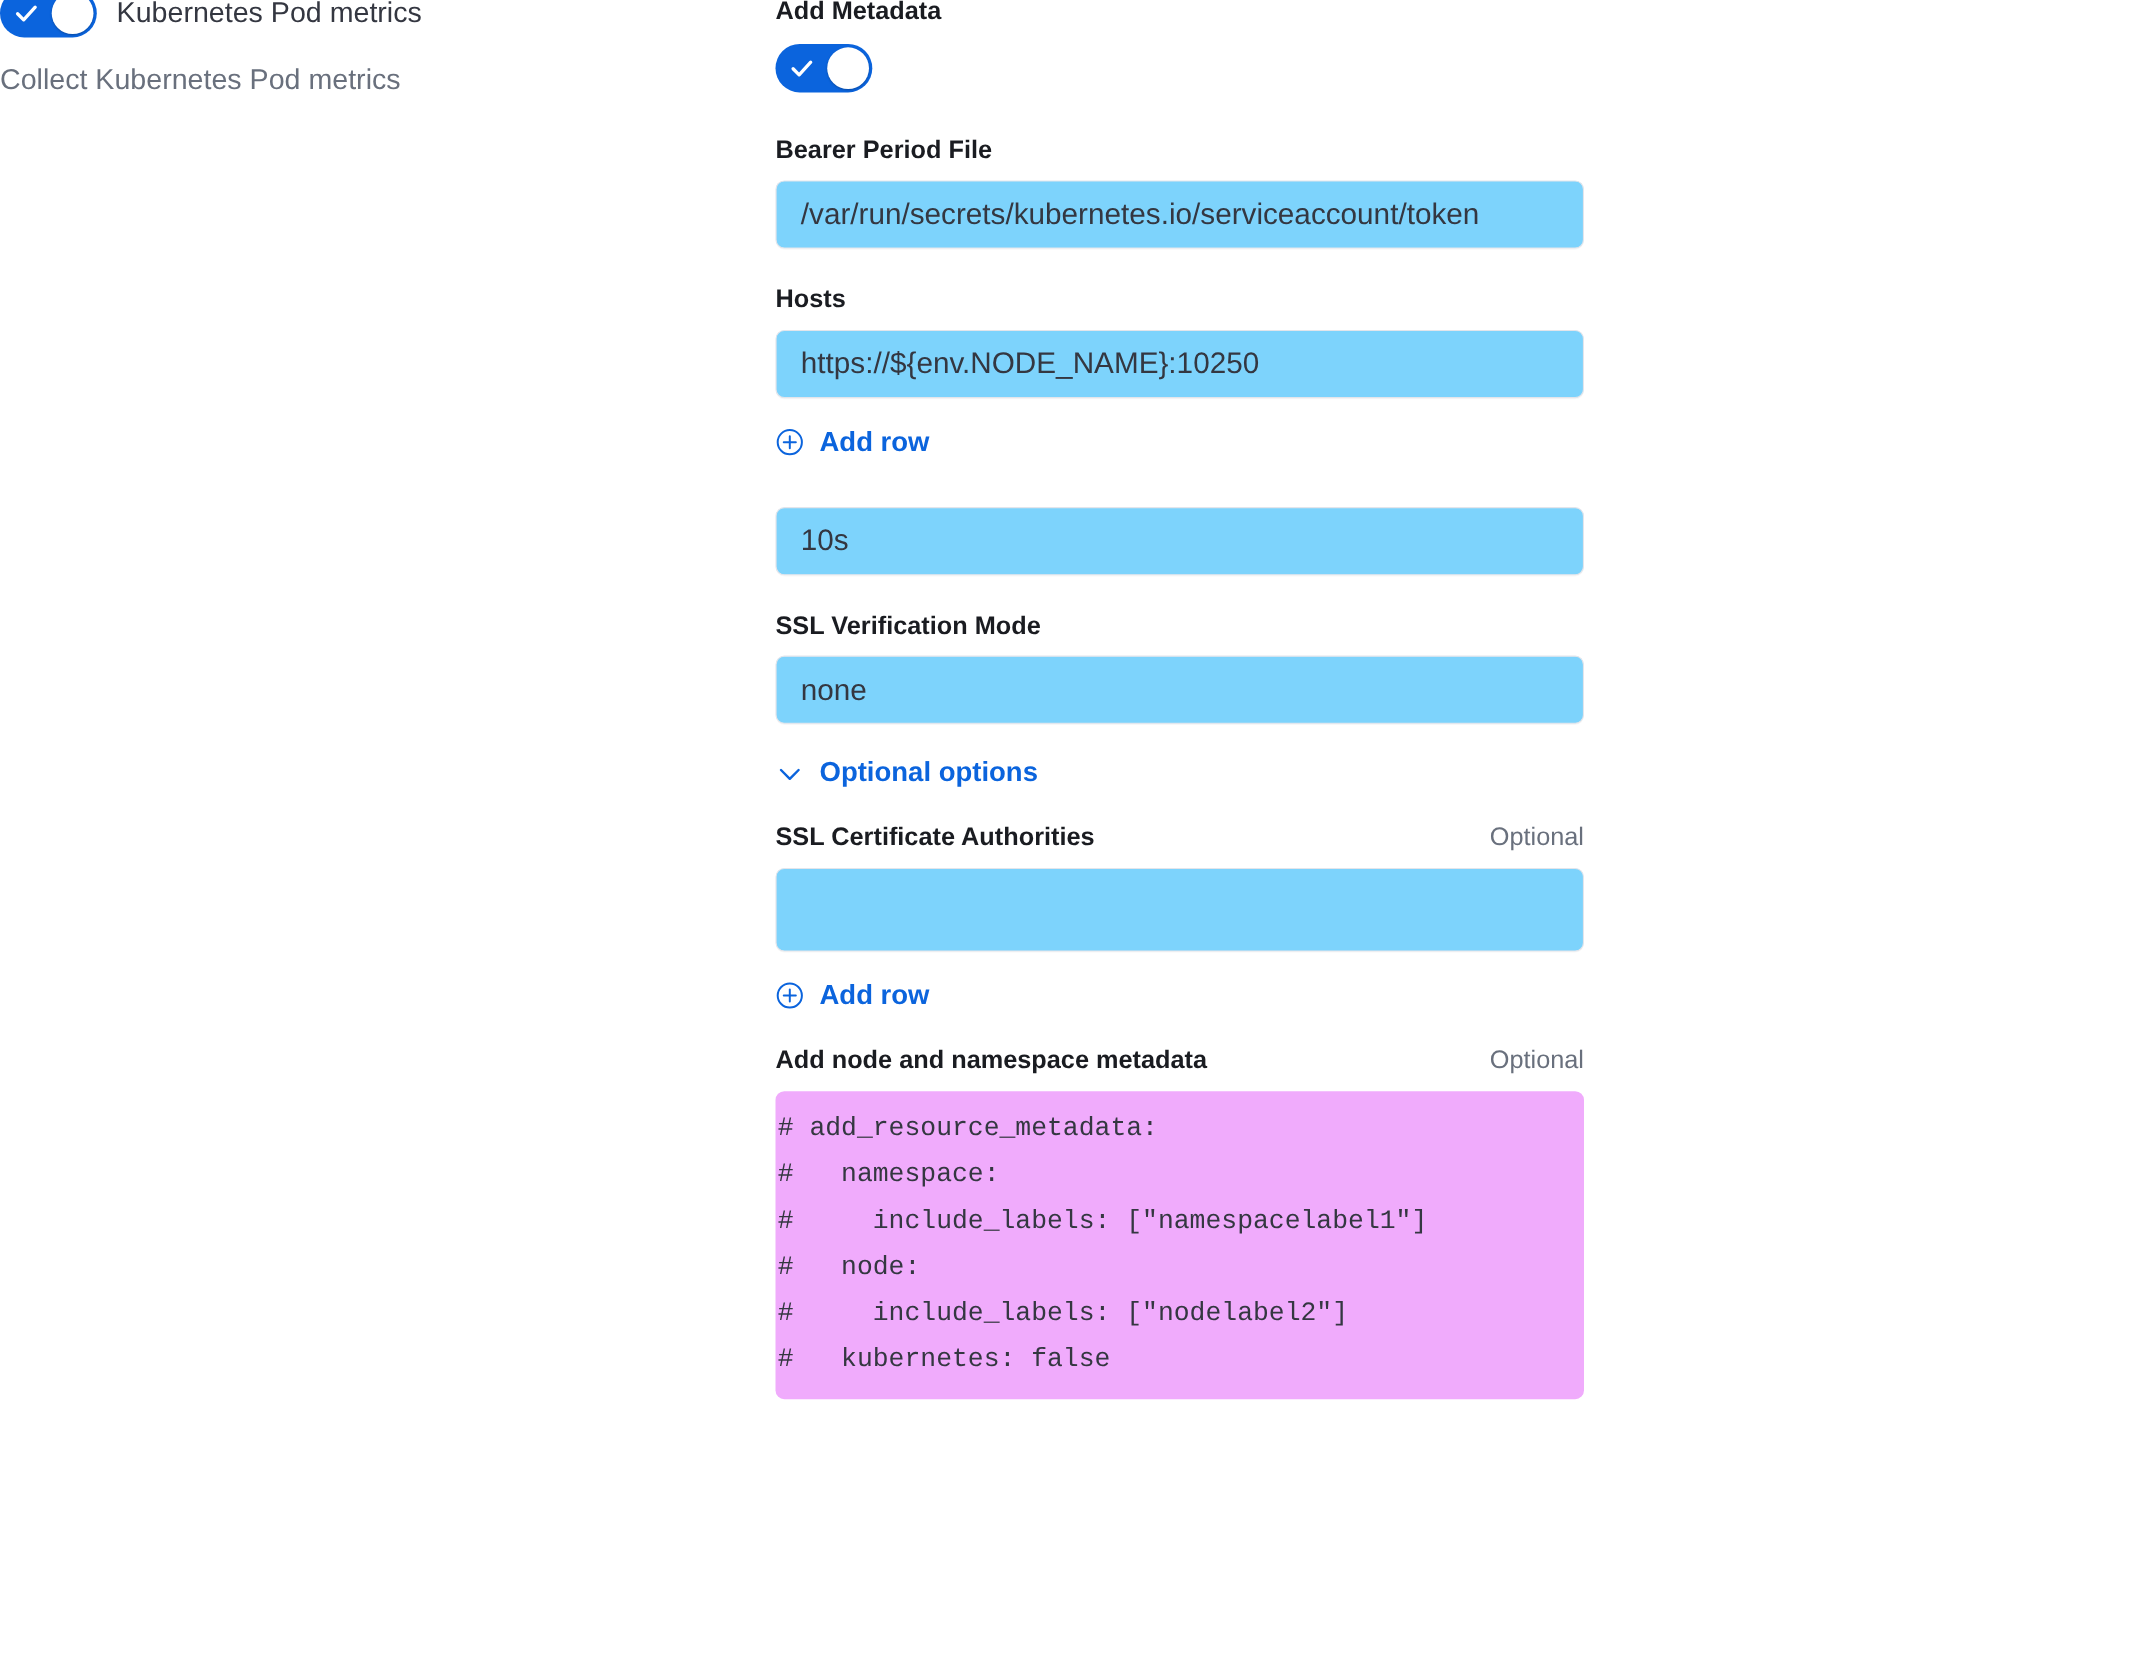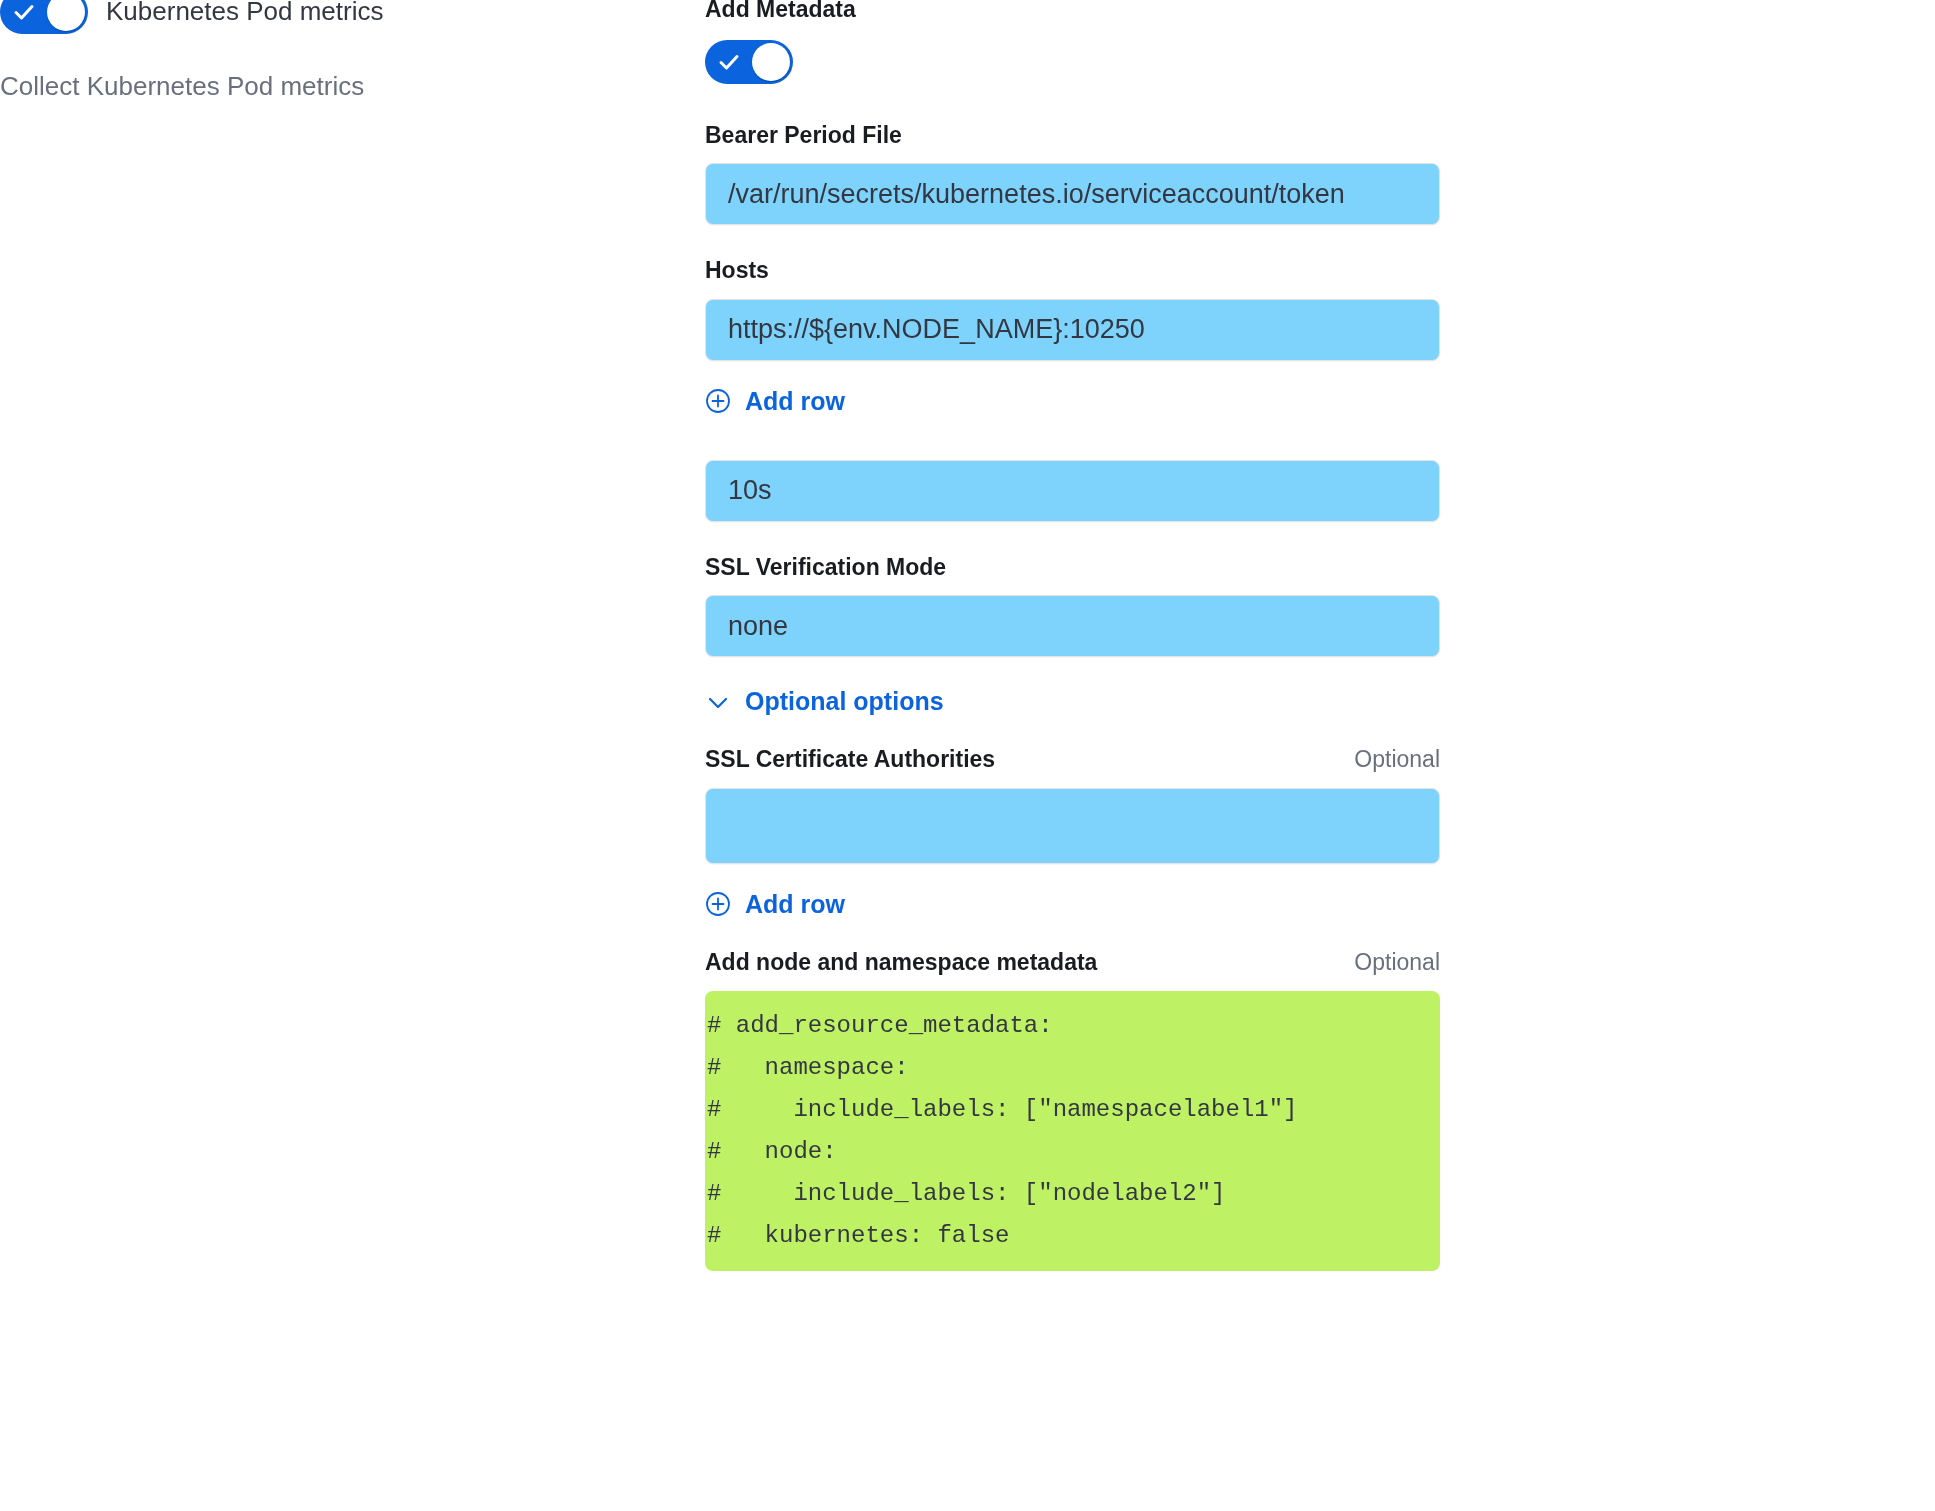--- a/index.html
+++ b/index.html
@@ -72,21 +72,21 @@
     display: block;
   }
   .switch .check svg { display:block; }
 
   .toggle-label {
     font-size: 26px;
     color: #343741;
     line-height: 1.2;
   }
   .toggle-desc {
-    margin-top: 36px;
+    margin-top: 22px;
     font-size: 26px;
     color: #69707d;
     line-height: 1.3;
   }
 
   
   .field-label {
     font-size: 23px;
     font-weight: bold;
     color: #1a1c21;
@@ -136,21 +136,21 @@
     justify-content: center;
     width: 26px;
     height: 26px;
   }
   .link-row .glyph svg { display: block; }
 
   
   .code-area {
     margin-top: 14px;
     width: 735px;
-    background: #bef264;
+    background: #f0abfc;
     border-radius: 8px;
     padding: 14px 0 14px 0;
     box-sizing: border-box;
   }
   .code-line {
     font-family: "Liberation Mono", monospace;
     font-size: 24px;
     line-height: 42px;
     color: #343741;
     white-space: pre;

